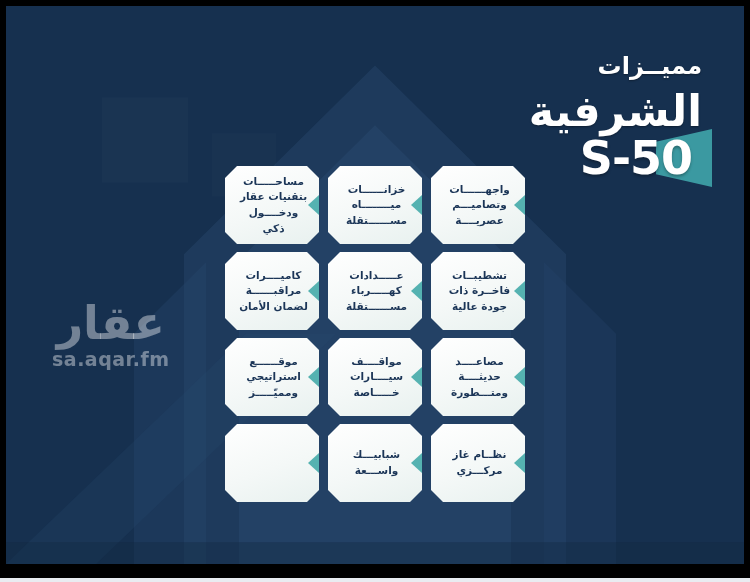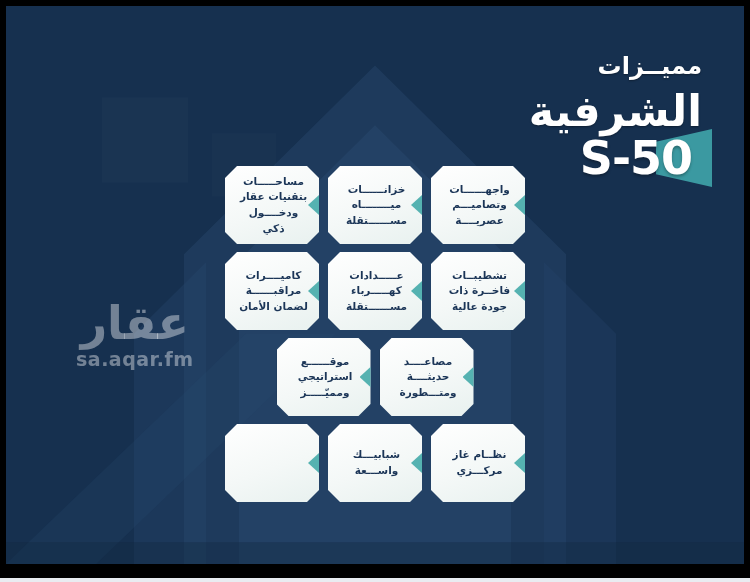--- a/index.html
+++ b/index.html
@@ -92,21 +92,20 @@
   
   .watermark {
     position: absolute;
     left: 46px;
     top: 296px;
     z-index: 4;
     text-align: center;
     color: rgba(255,255,255,.40);
     pointer-events: none;
     direction: rtl;
-    margin-left: 24px;
   }
   .watermark .wm-logo {
     font-size: 46px;
     font-weight: bold;
     line-height: .95;
     letter-spacing: 1px;
   }
   .watermark .wm-url {
     font-size: 19px;
     font-weight: bold;
@@ -259,20 +258,26 @@
 
       <div class="grid-row">
         <div class="card">
           <span class="notch"></span>
           <span class="card-text">موقــــــع
 استراتيجي
 ومميّـــــز</span>
         </div>
         <div class="card">
           <span class="notch"></span>
+          <span class="card-text">مواقــــف
+سيــــارات
+خـــــاصة</span>
+        </div>
+        <div class="card">
+          <span class="notch"></span>
           <span class="card-text">مصاعــــد
 حديثــــة
 ومتـــطورة</span>
         </div>
       </div>
 
       <div class="grid-row">
         <div class="card">
           <span class="notch"></span>
         </div>

